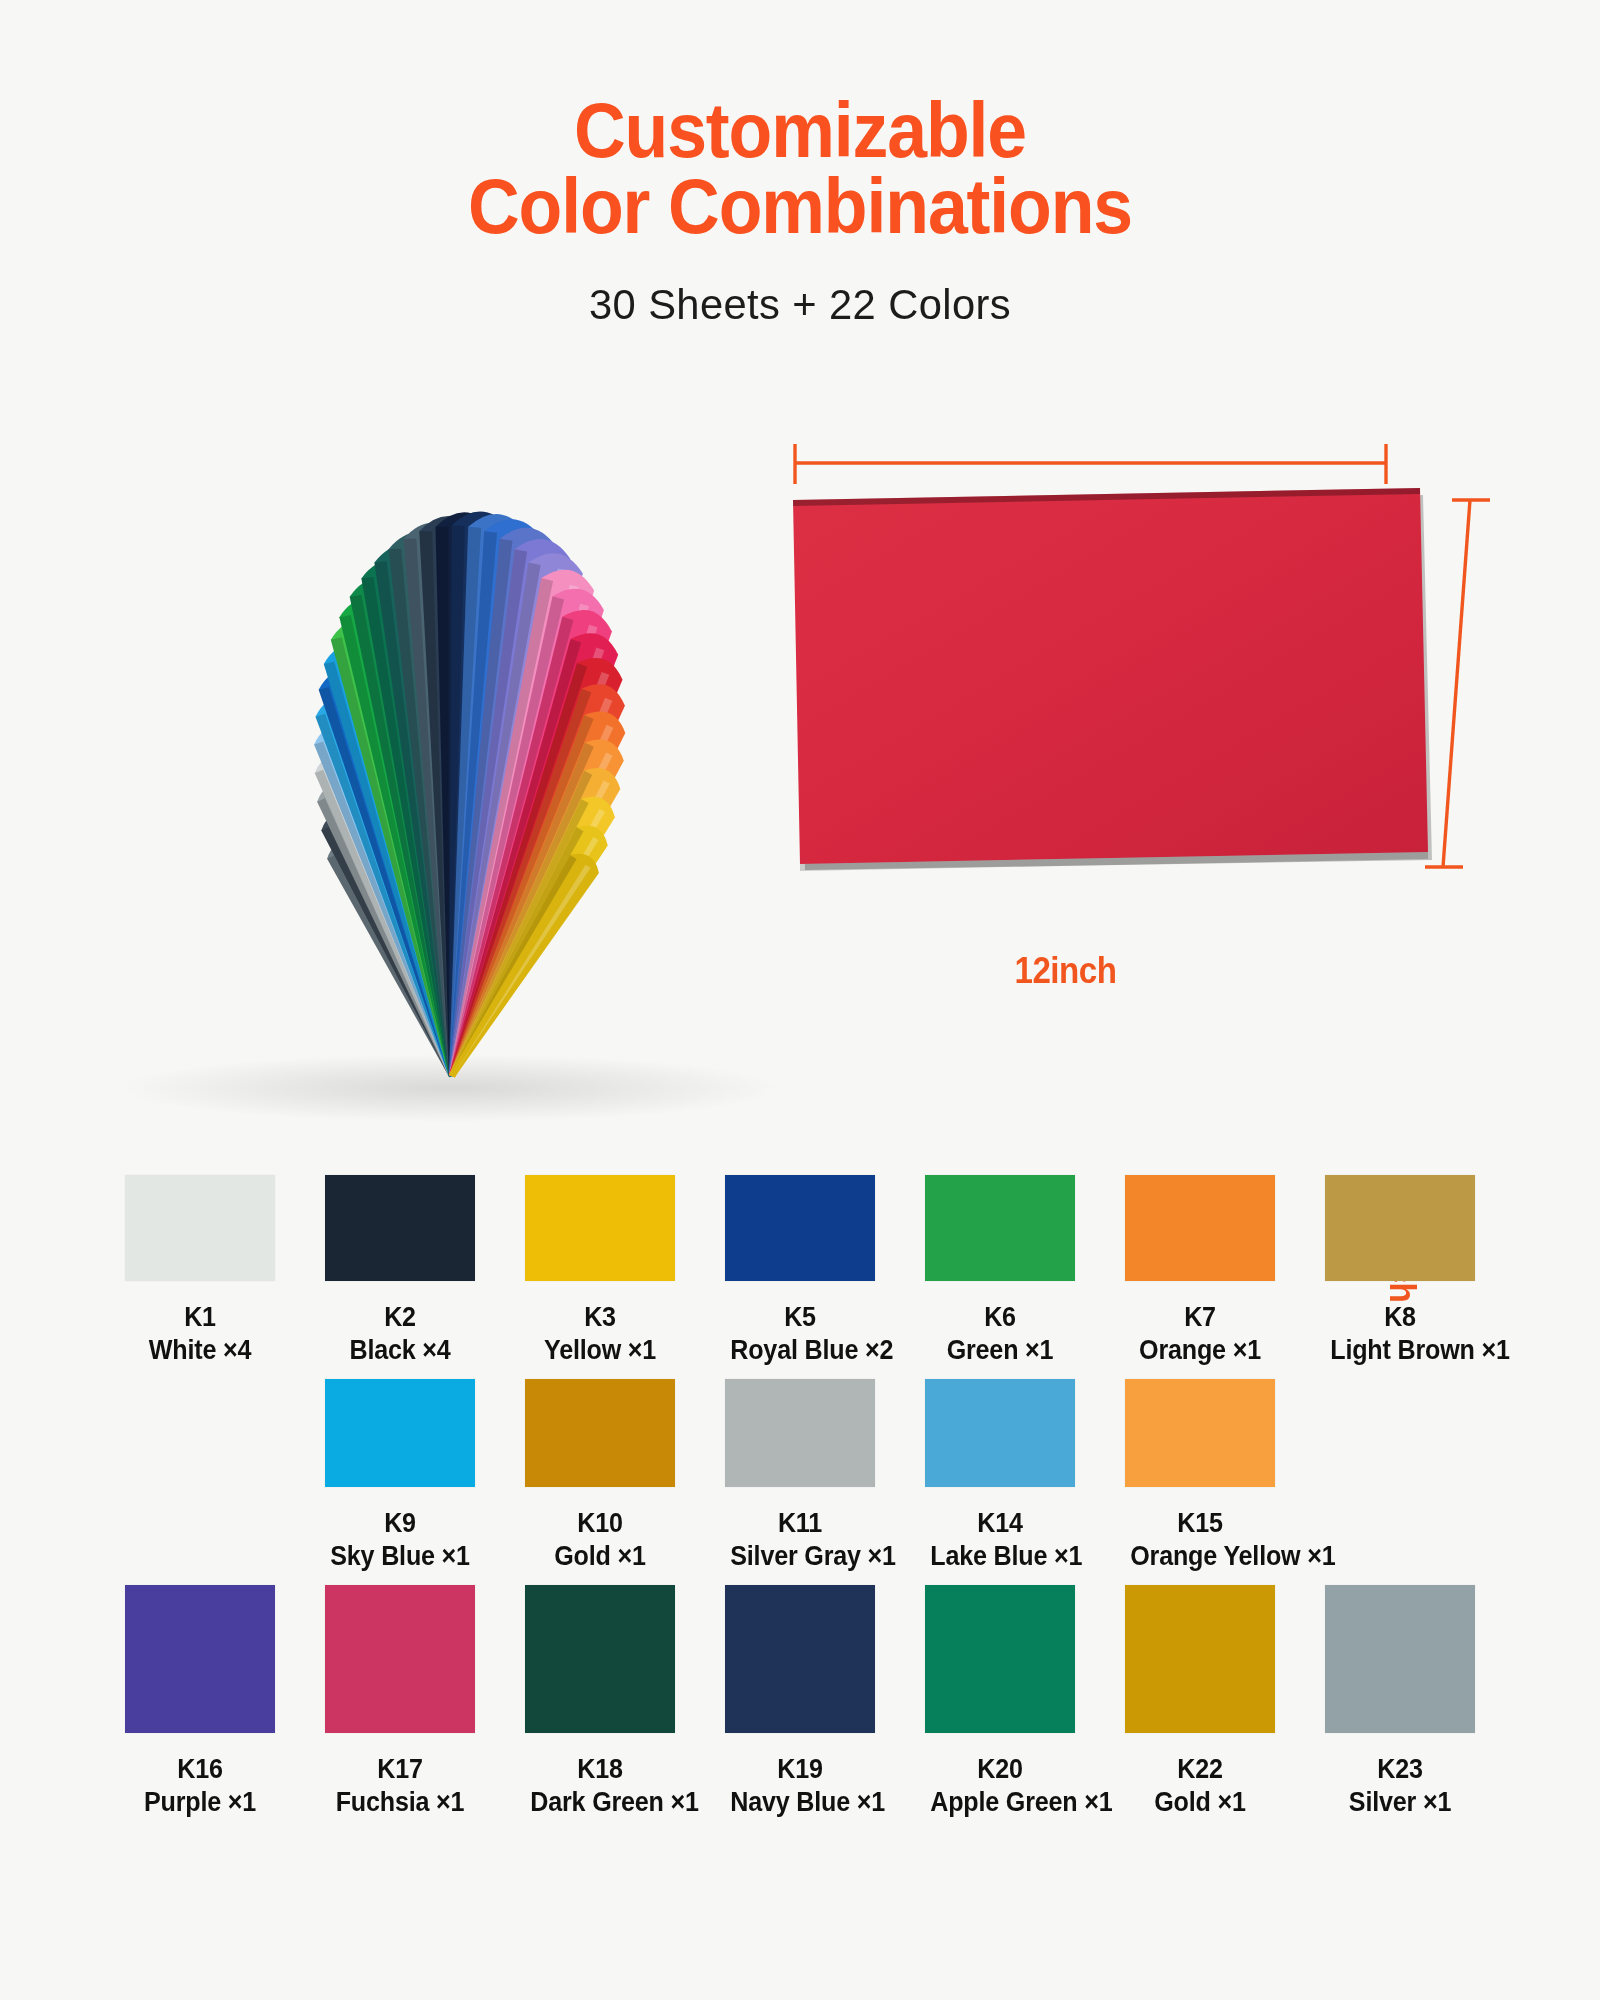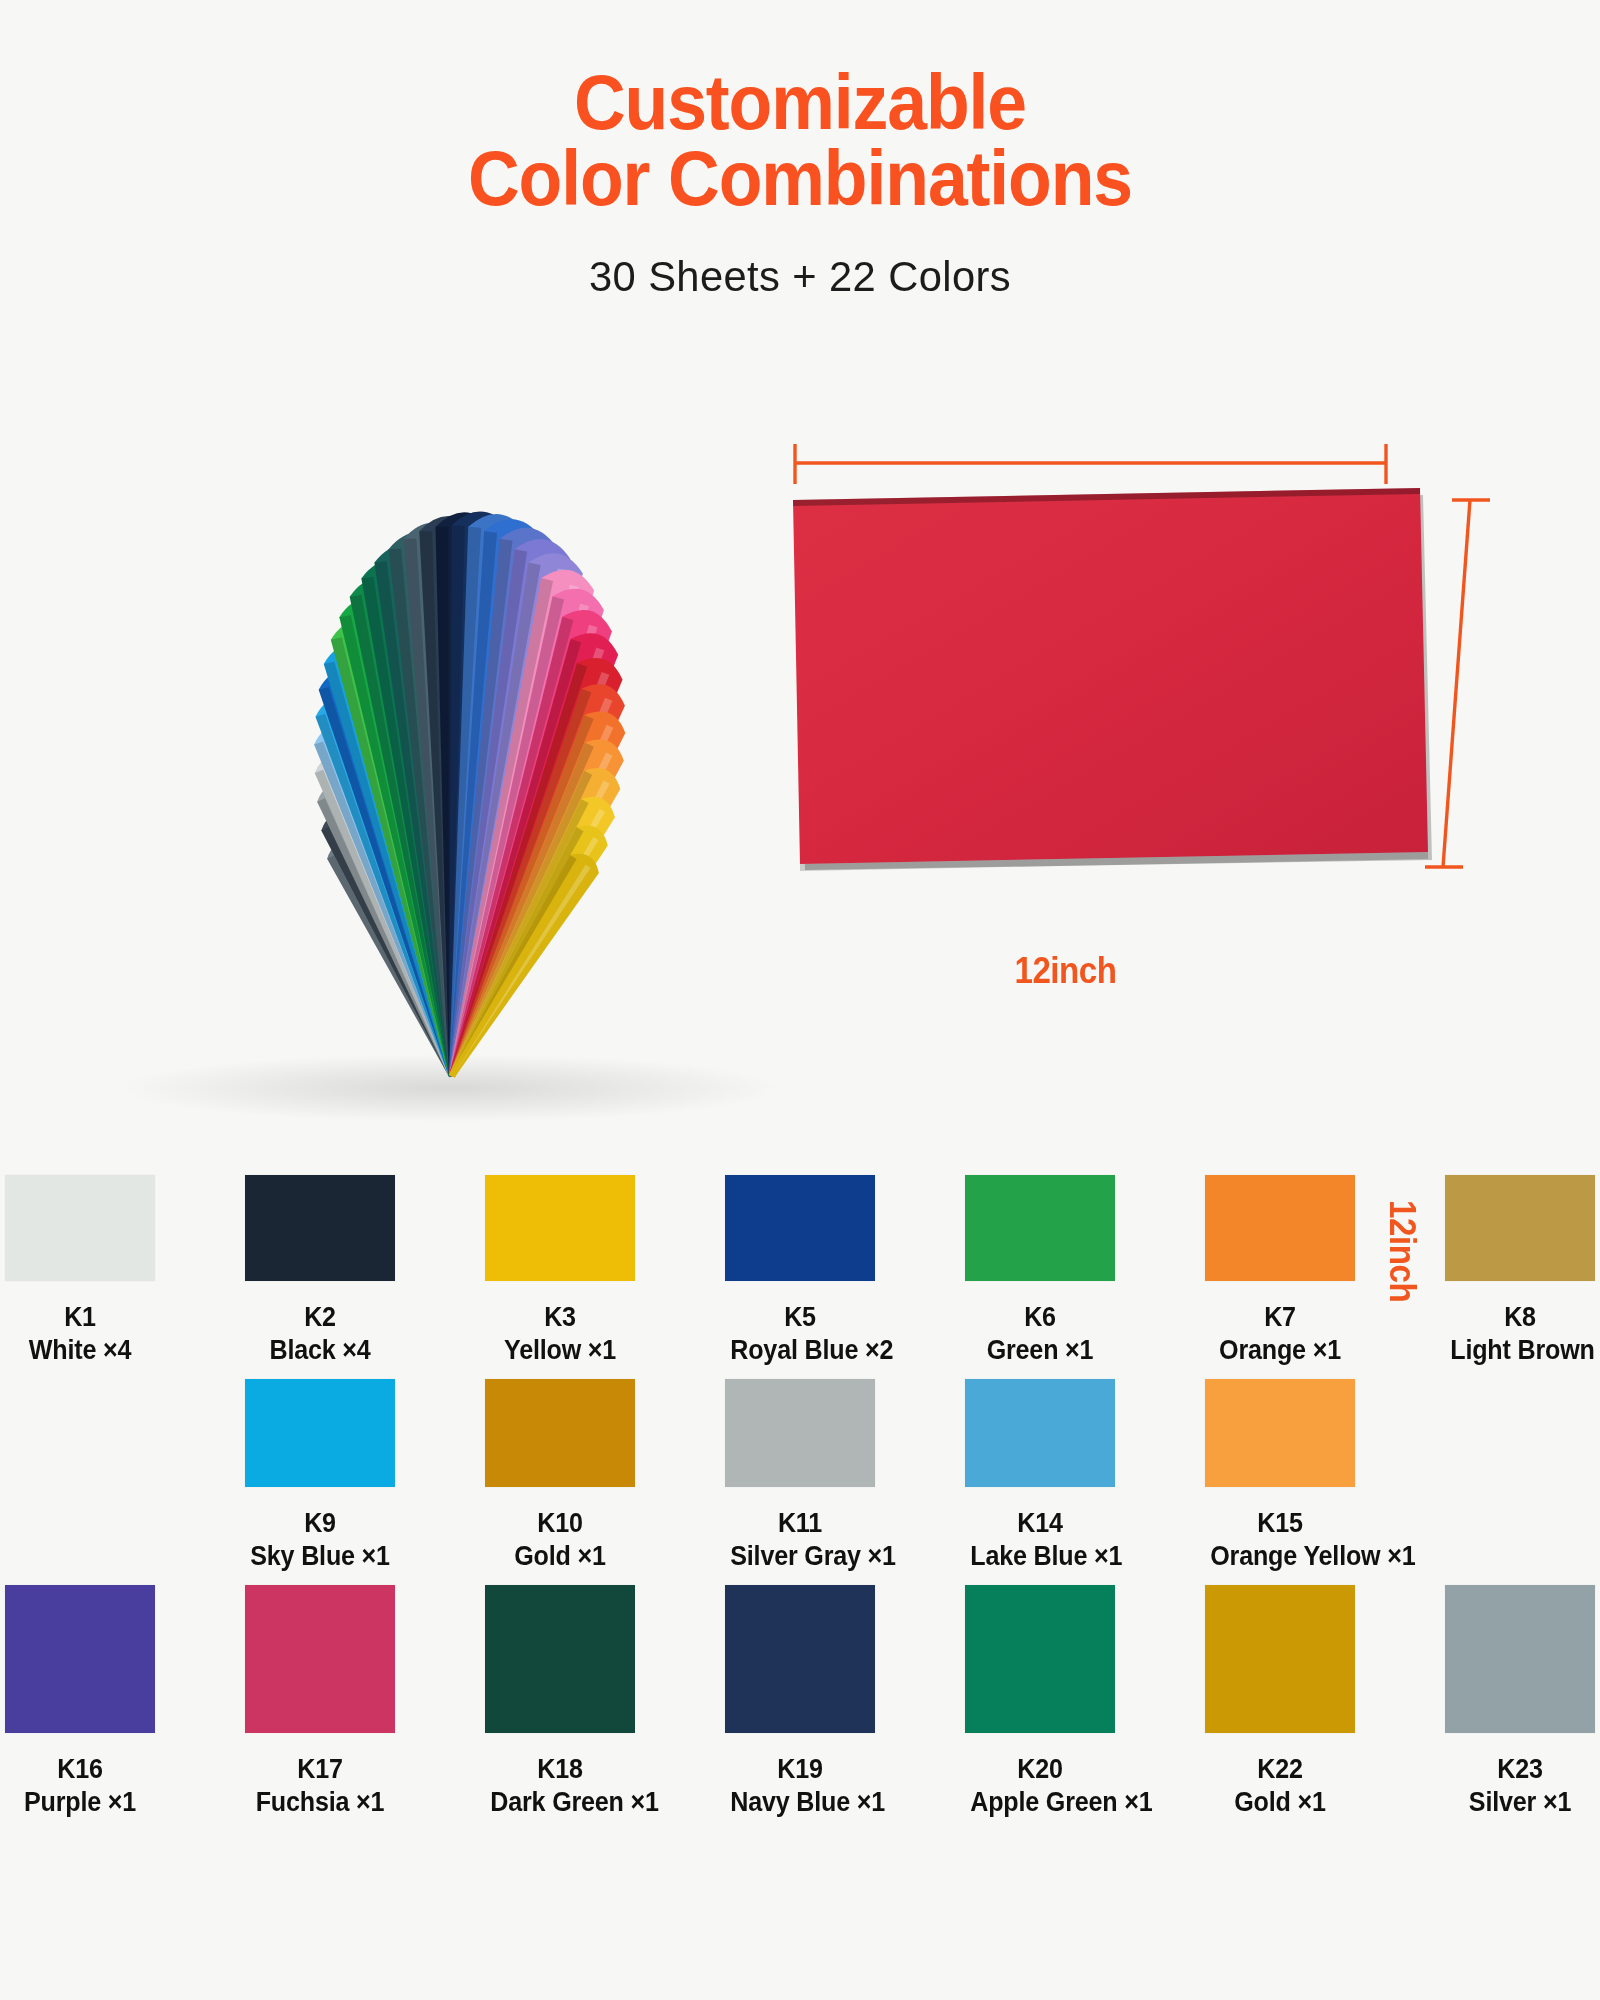--- a/index.html
+++ b/index.html
@@ -8,21 +8,21 @@
     background:#f7f7f5;
     font-family:"Liberation Sans","DejaVu Sans",sans-serif;
     overflow:hidden;
     position:relative;
   }
 
   
   .header{
     position:absolute;top:0;left:0;width:1600px;
     text-align:center;
-    padding-top:64px;
+    padding-top:92px;
     box-sizing:border-box;
   }
   .title{
     color:#f9511f;
     font-size:77px;
     line-height:0.99;
     font-weight:bold;
     letter-spacing:-1.2px;
     transform:scaleX(0.93);
     margin:0;
@@ -67,21 +67,20 @@
   
   .swatch-section{
     position:absolute;
     left:0;top:1175px;
     width:1600px;
   }
   .swatch-row{
     display:flex;
     justify-content:center;
     align-items:flex-start;
-    gap:40px;
   }
   .swatch-cell{
     width:150px;
     margin:0 25px;
     text-align:center;
   }
   .swatch-chip{
     width:150px;
     display:block;
     box-shadow:0 0 0 0.5px rgba(0,0,0,0.04);

